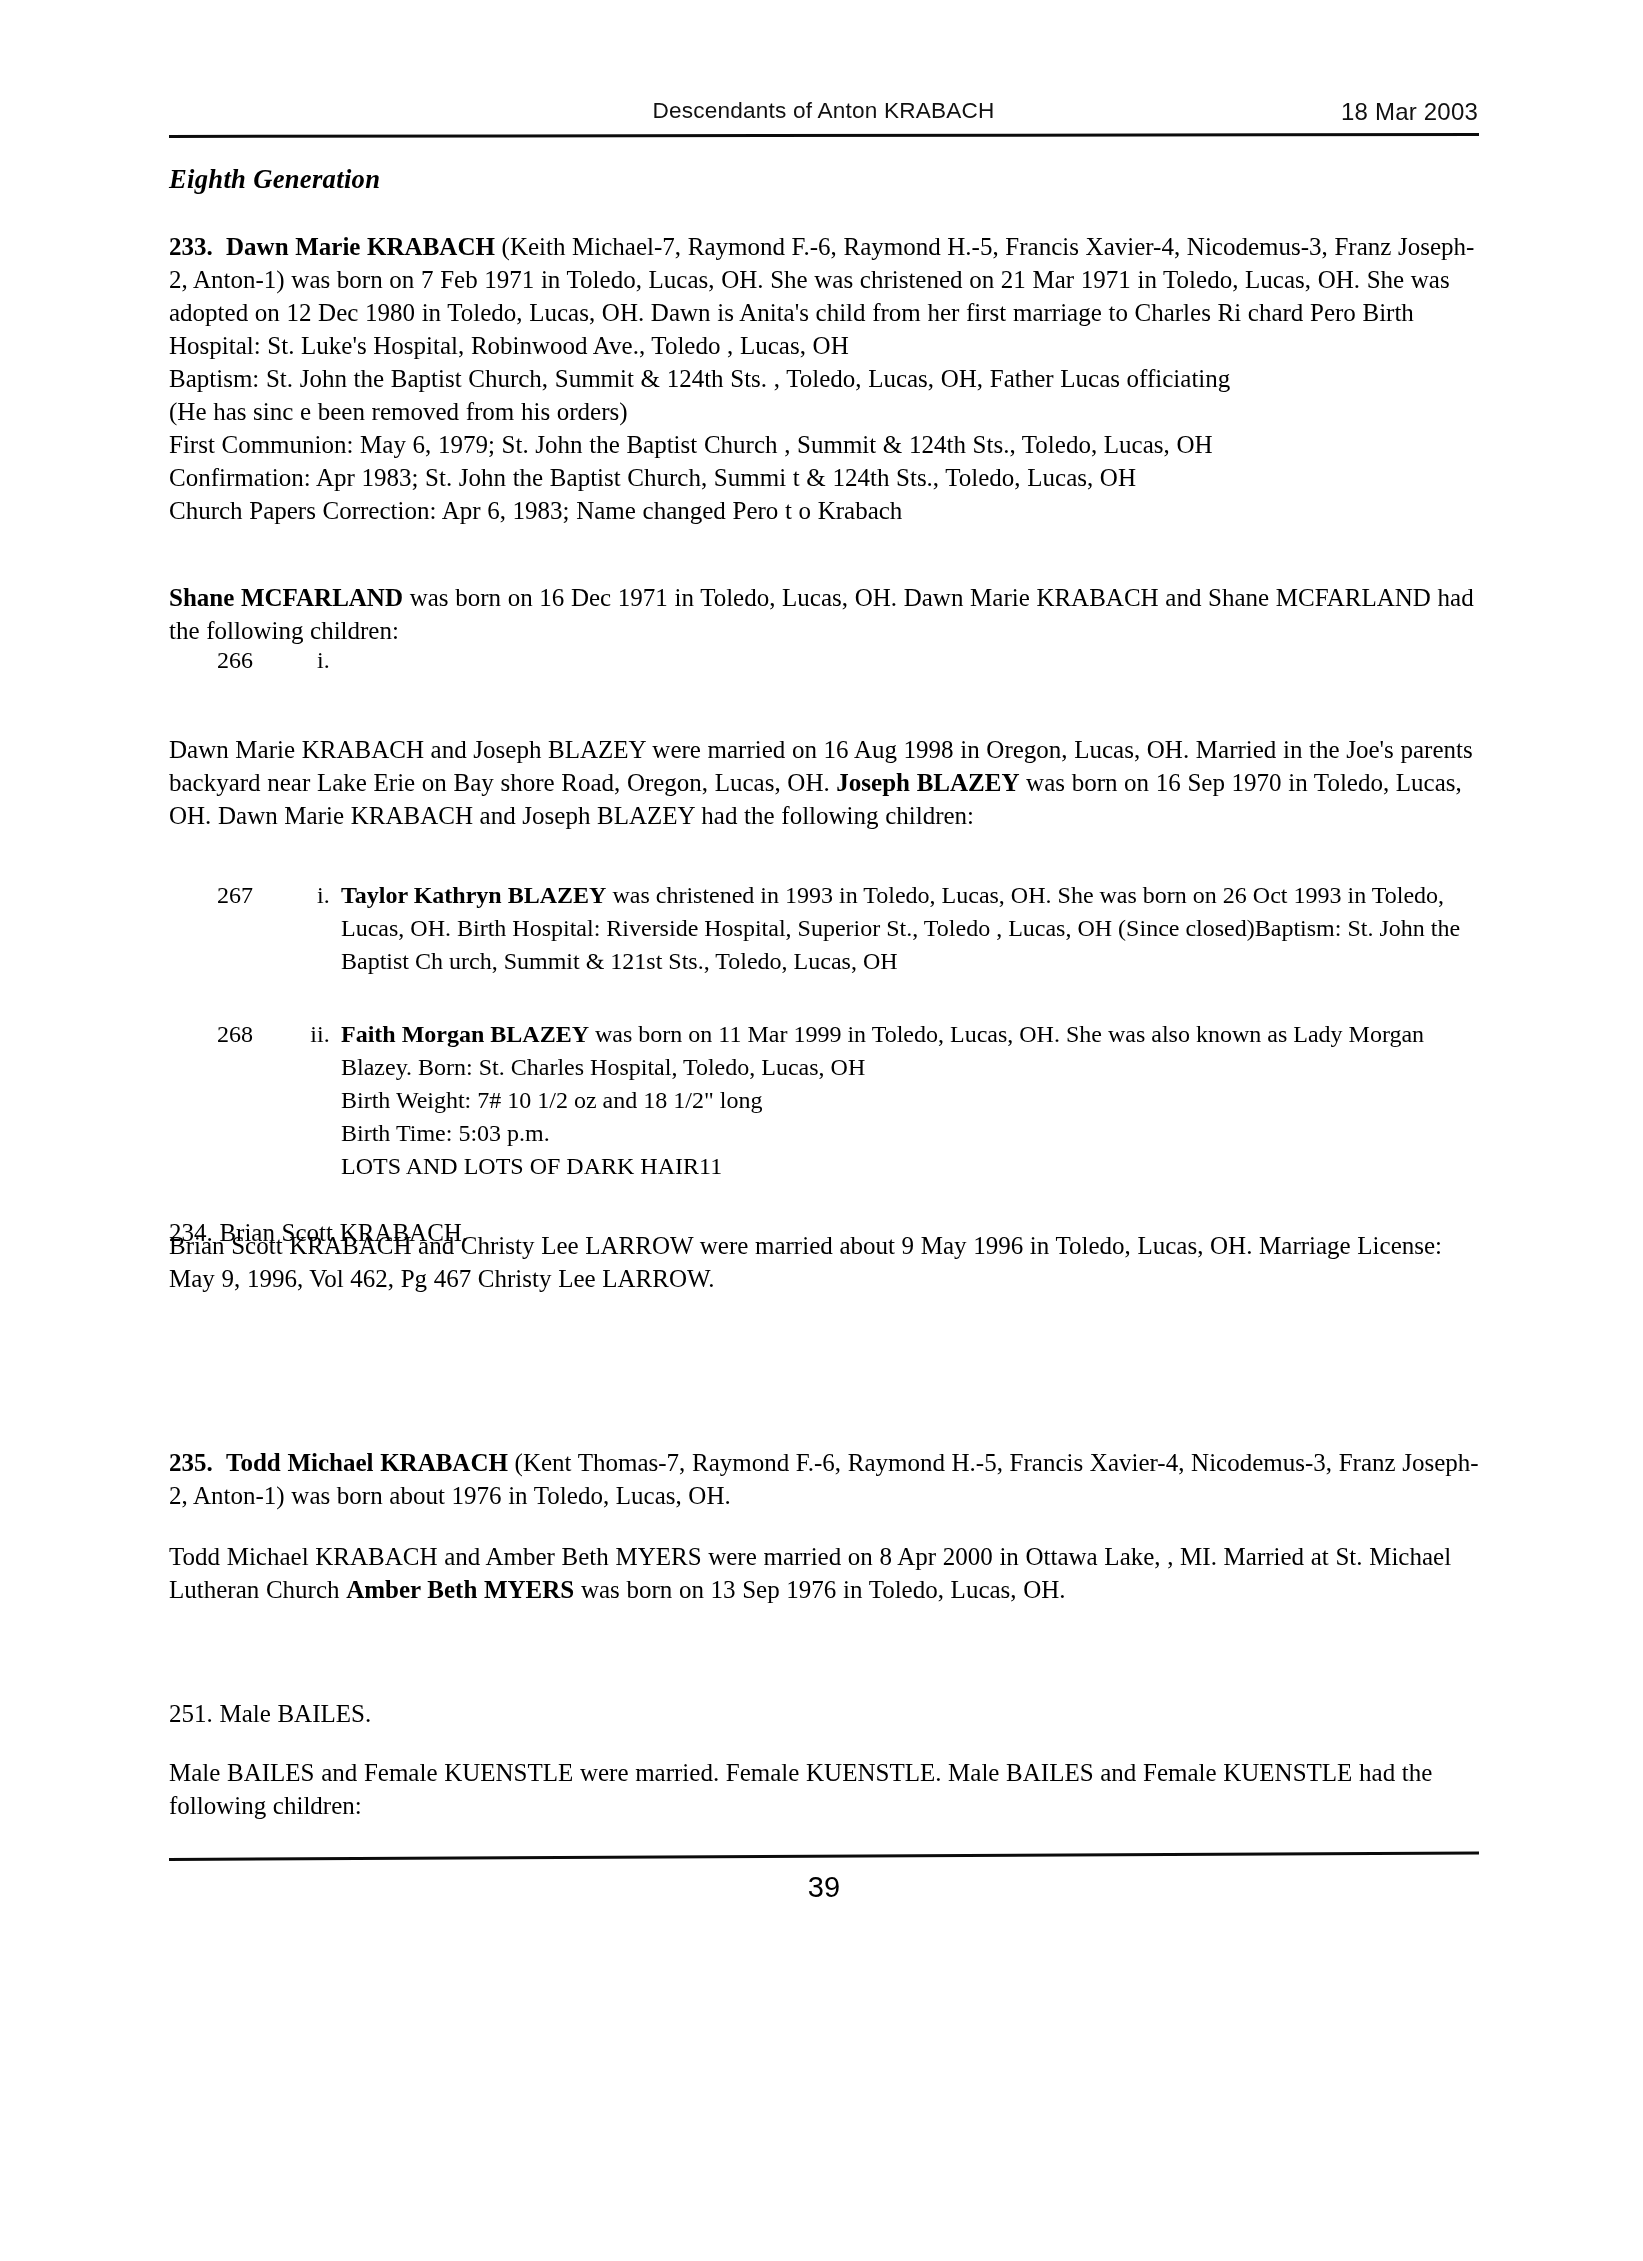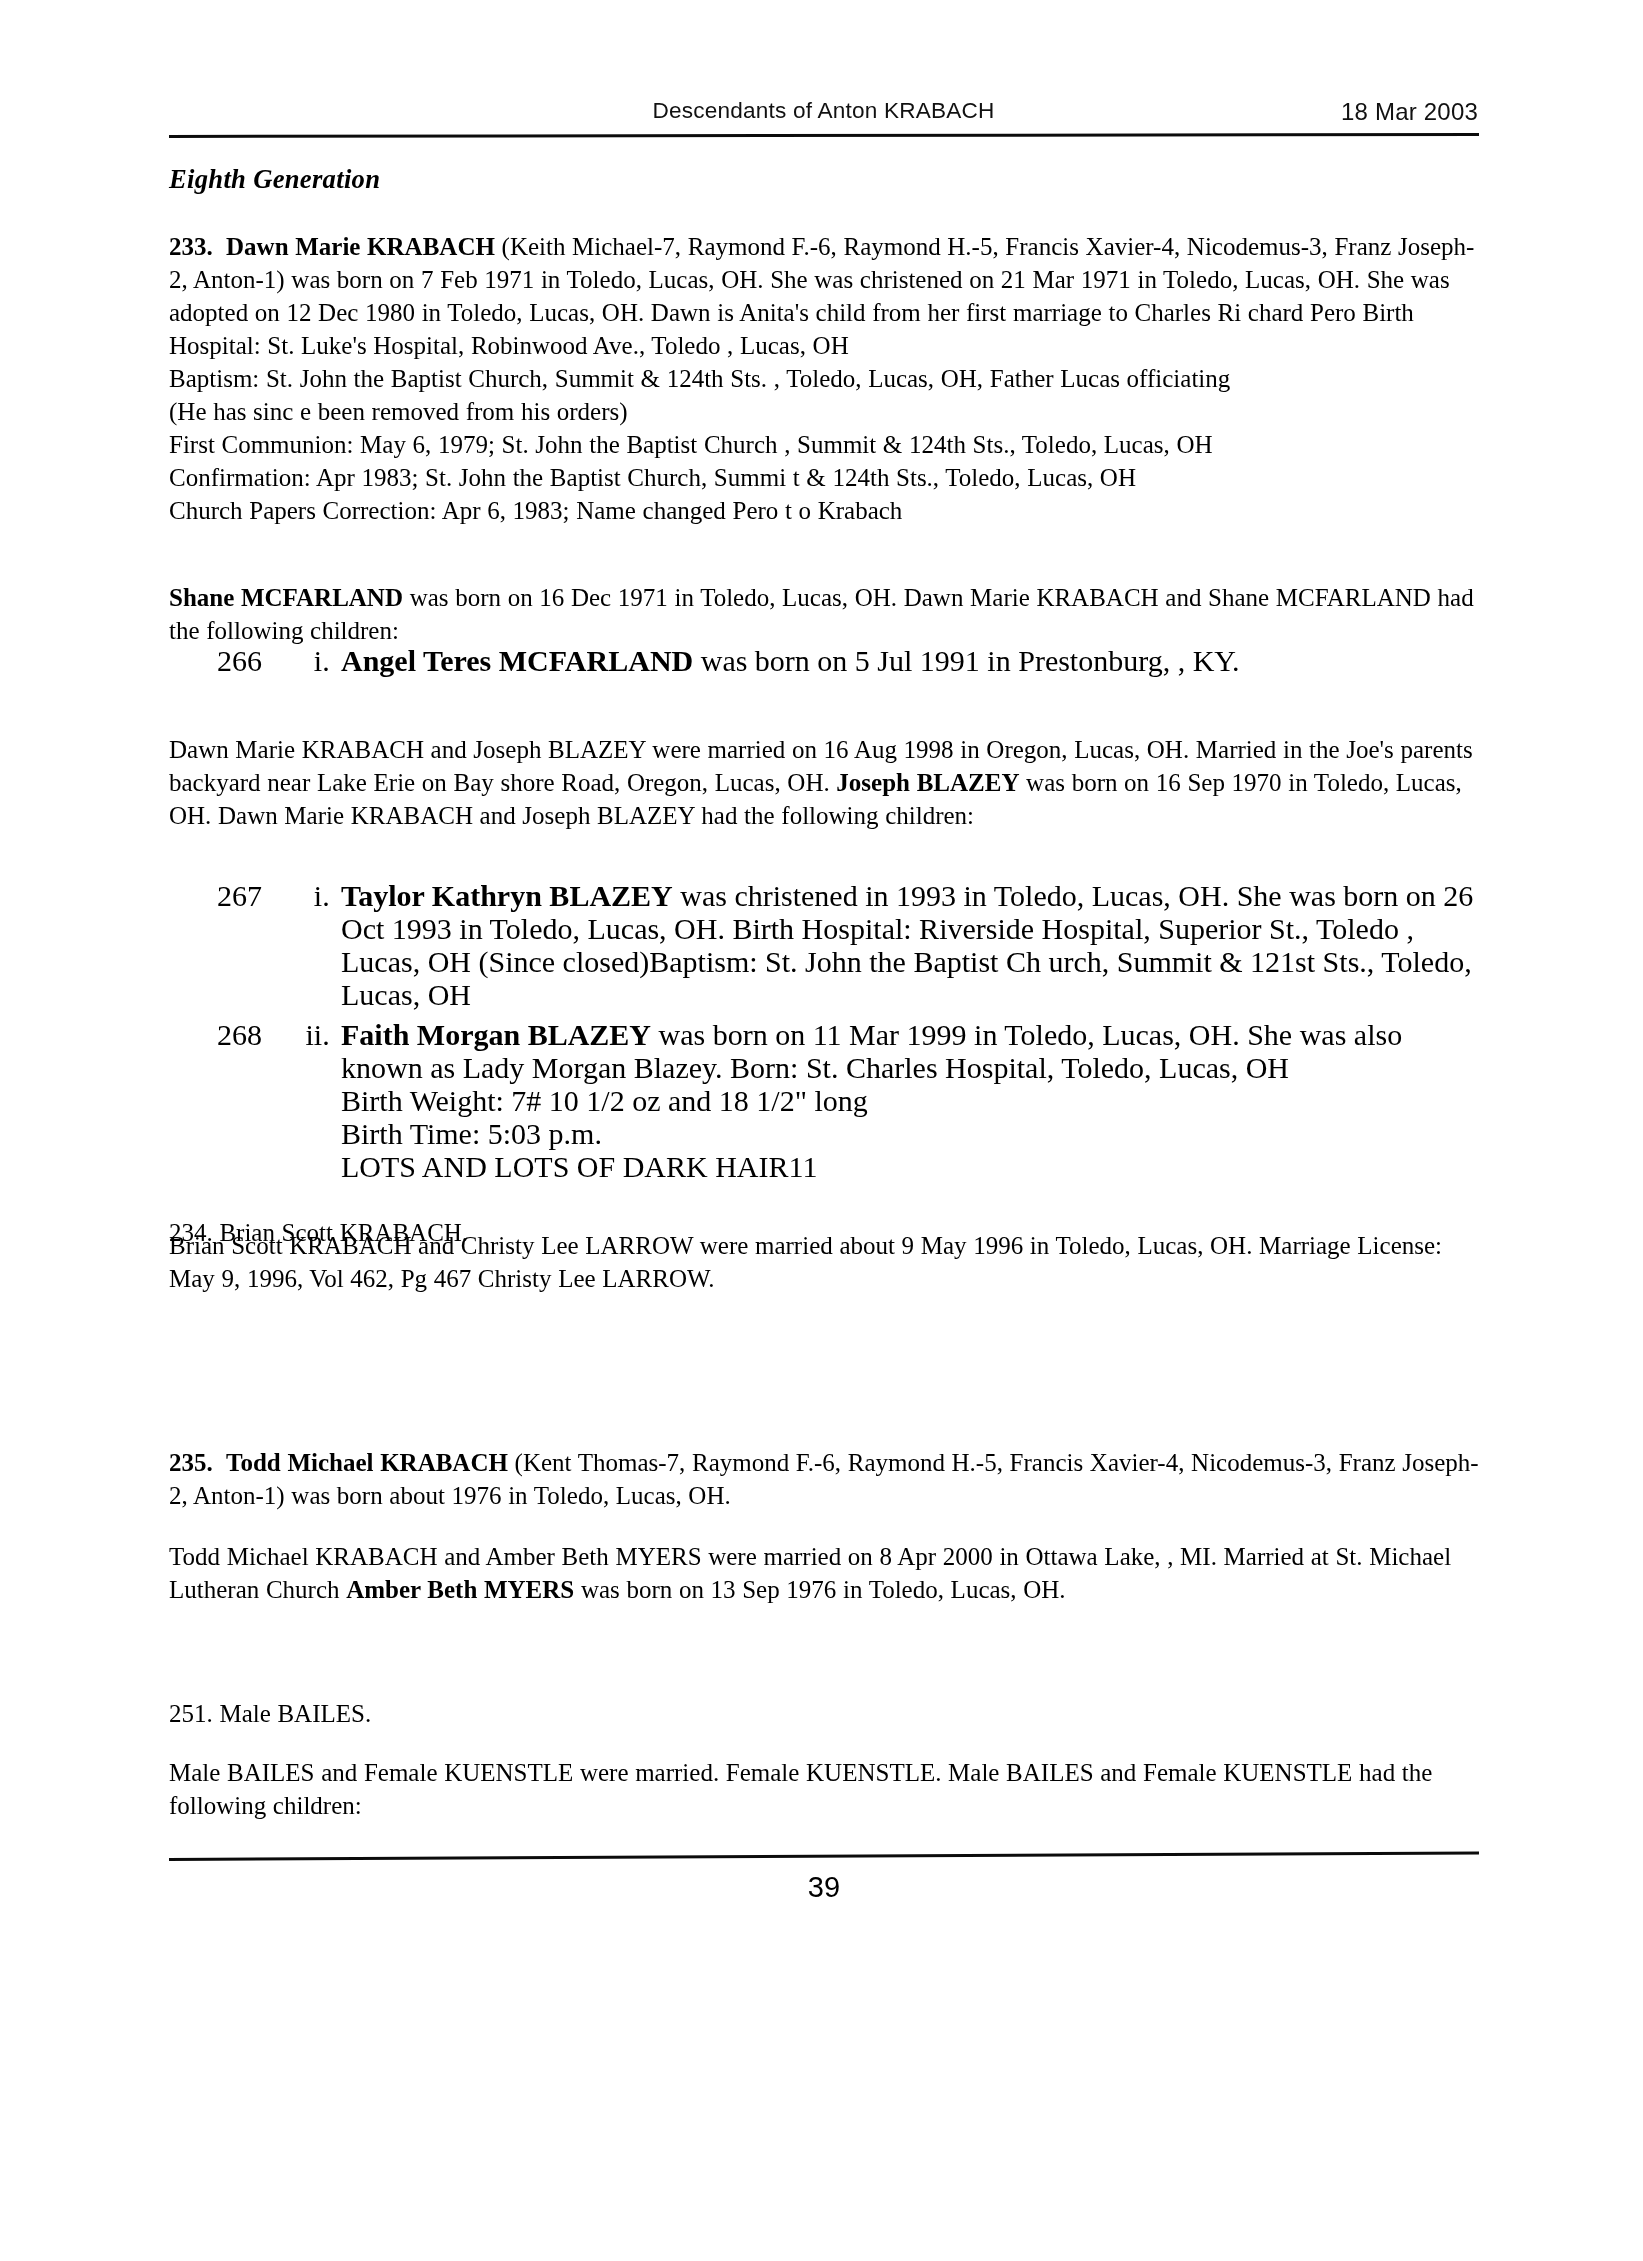--- a/index.html
+++ b/index.html
@@ -80,21 +80,21 @@
     margin: 0;
   }
   b, .b {
     font-weight: bold;
   }
   
   .child-entry {
     position: absolute;
     left: 169px;
     width: 1313px;
-    font-size: 30px;
+    font-size: 24px;
     line-height: 33px;
     display: flex;
     align-items: flex-start;
   }
   .child-num {
     width: 109px;
     flex: 0 0 109px;
     text-align: left;
     padding-left: 48px;
     box-sizing: border-box;
@@ -153,21 +153,20 @@
     <p>Church Papers Correction: Apr 6, 1983; Name changed Pero t o Krabach</p>
   </div>
 
   <div class="block" style="top:581px;">
     <p><b>Shane MCFARLAND</b><span> was born on 16 Dec 1971 in Toledo, Lucas, OH.  Dawn Marie KRABACH and Shane MCFARLAND had the following children:</span></p>
   </div>
 
   <div class="child-entry" style="top:644px;">
     <span class="child-num">266</span>
     <span class="child-roman">i.</span>
-    <span class="child-text"><b>Angel Teres MCFARLAND</b><span> was born on 5 Jul 1991 in Prestonburg, , KY.</span></span>
   </div>
 
   <div class="block" style="top:733px;">
     <p><span>Dawn Marie KRABACH and Joseph BLAZEY were married on 16 Aug 1998 in Oregon, Lucas, OH.  Married in the Joe's parents backyard near Lake Erie on Bay shore Road, Oregon, Lucas, OH.  </span><b>Joseph BLAZEY</b><span> was born on 16 Sep 1970 in Toledo, Lucas, OH.  Dawn Marie KRABACH and Joseph BLAZEY had the following children:</span></p>
   </div>
 
   <div class="child-entry" style="top:879px;">
     <span class="child-num">267</span>
     <span class="child-roman">i.</span>
     <span class="child-text"><b>Taylor Kathryn BLAZEY</b><span> was christened in 1993 in Toledo, Lucas, OH.  She was born on 26 Oct 1993 in Toledo, Lucas, OH.  Birth Hospital:  Riverside Hospital, Superior St., Toledo , Lucas, OH (Since closed)Baptism:  St. John the Baptist Ch urch, Summit &amp; 121st Sts., Toledo, Lucas, OH</span></span>

